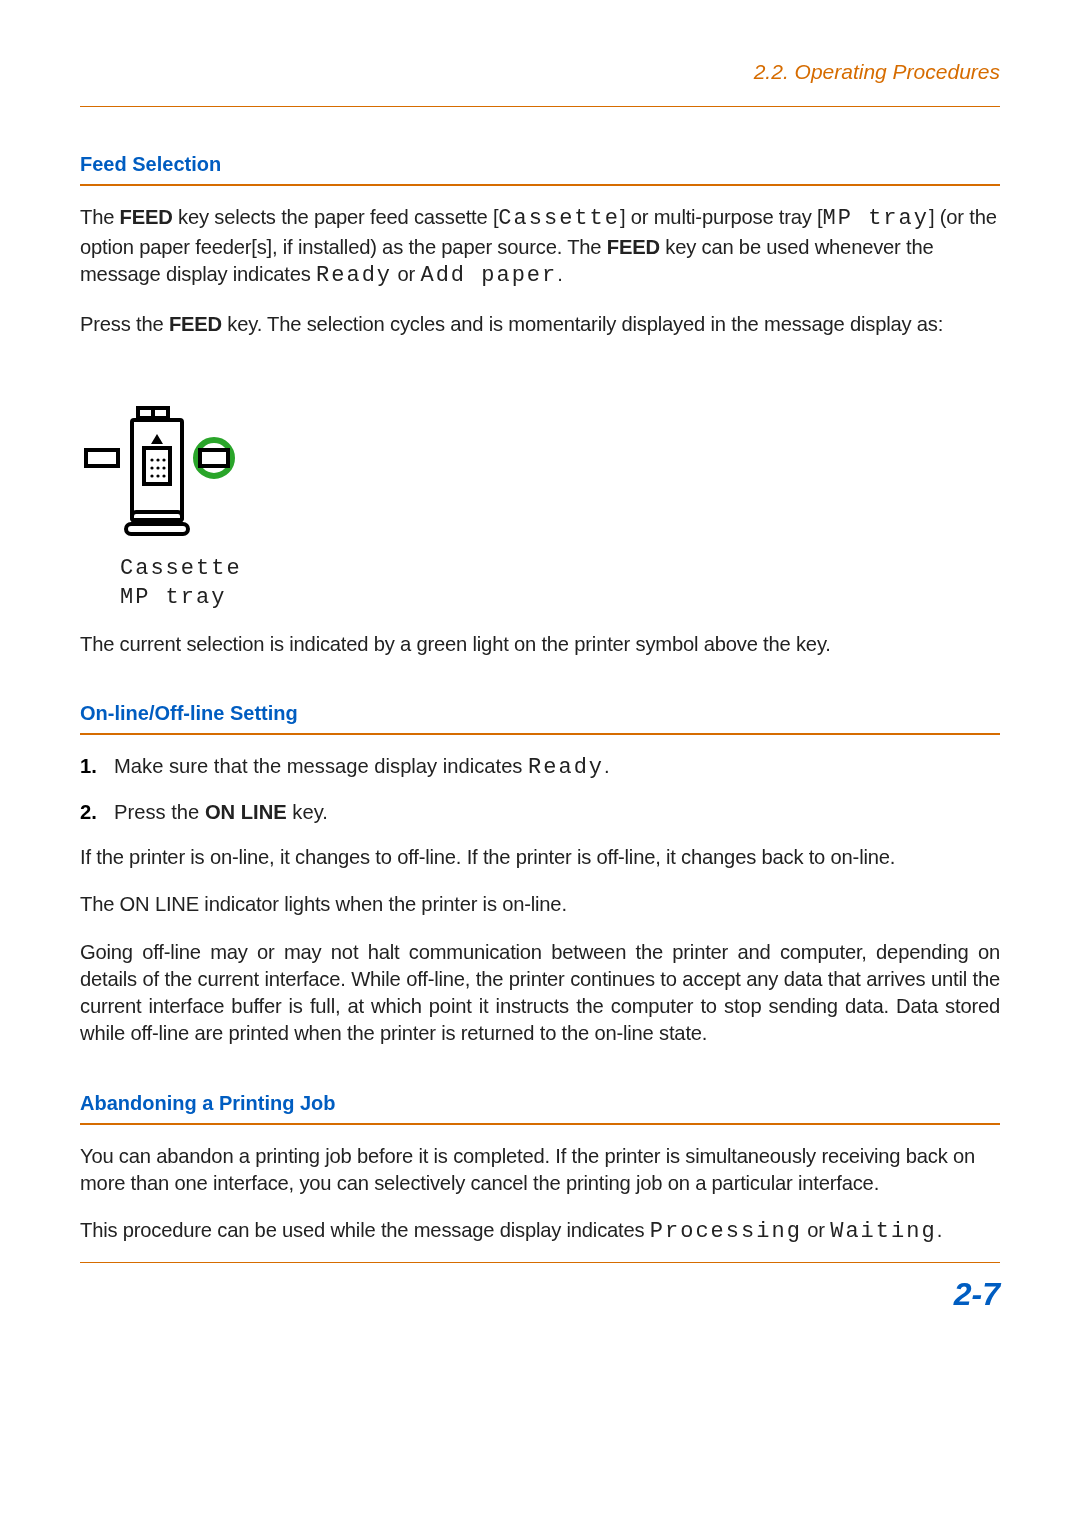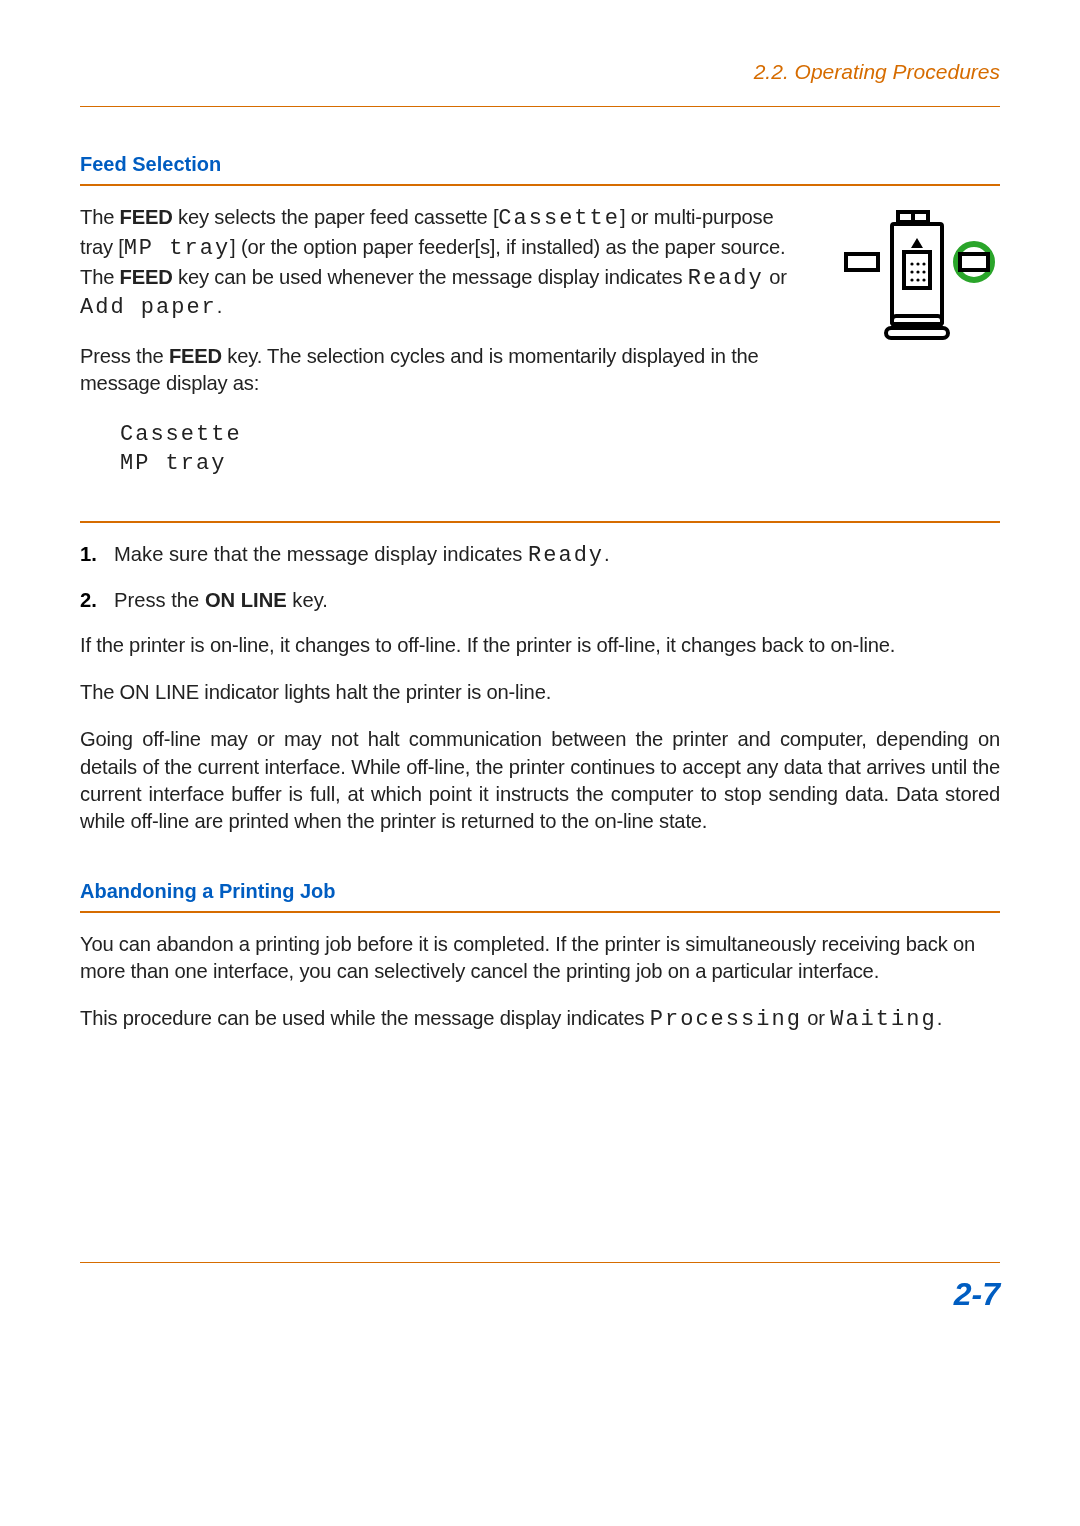--- a/index.html
+++ b/index.html
@@ -82,20 +82,21 @@
   .numlist .num {
     font-weight: 700;
     color: #000;
     min-width: 24px;
   }
   
   .feed-row {
     display: flex;
     gap: 42px;
     align-items: flex-start;
+    flex-direction: column;
   }
   .feed-row .text { flex: 1; }
   .feed-row .figure {
     width: 160px;
     padding-top: 4px;
   }
   
   .pageno {
     position: absolute;
     right: 80px;
@@ -182,43 +183,45 @@
           </g>
         </svg>
       </div>
     </div>
 
     <div class="lcd lcd-block">
       <div>Cassette</div>
       <div>MP  tray</div>
     </div>
 
+    <p class="body">The current selection is indicated by a green light on the printer symbol above the key.</p>
   </div>
 
   <div class="section">
+    <h2 class="sec">On-line/Off-line Setting</h2>
     <hr class="sec-rule">
 
 
     <ol class="numlist">
       <li>
         <span class="num">1.</span>
         <span>
           <span>Make sure that the message display indicates </span><span class="lcd">Ready</span><span>.</span>
         </span>
       </li>
       <li>
         <span class="num">2.</span>
         <span>
           <span>Press the </span><span class="key">ON LINE</span><span> key.</span>
         </span>
       </li>
     </ol>
 
     <p class="body">If the printer is on-line, it changes to off-line. If the printer is off-line, it changes back to on-line.</p>
-    <p class="body">The ON LINE indicator lights halt the printer is on-line.</p>
+    <p class="body">The ON LINE indicator lights when the printer is on-line.</p>
     <p class="body justify">Going off-line may or may not halt communication between the printer and computer, depending on details of the current interface. While off-line, the printer continues to accept any data that arrives until the current interface buffer is full, at which point it instructs the computer to stop sending data. Data stored while off-line are printed when the printer is returned to the on-line state.</p>
   </div>
 
   <div class="section">
     <h2 class="sec">Abandoning a Printing Job</h2>
     <hr class="sec-rule">
 
     <p class="body">You can abandon a printing job before it is completed. If the printer is simultaneously receiving back on more than one interface, you can selectively cancel the printing job on a particular interface.</p>
 
     <p class="body justify">

